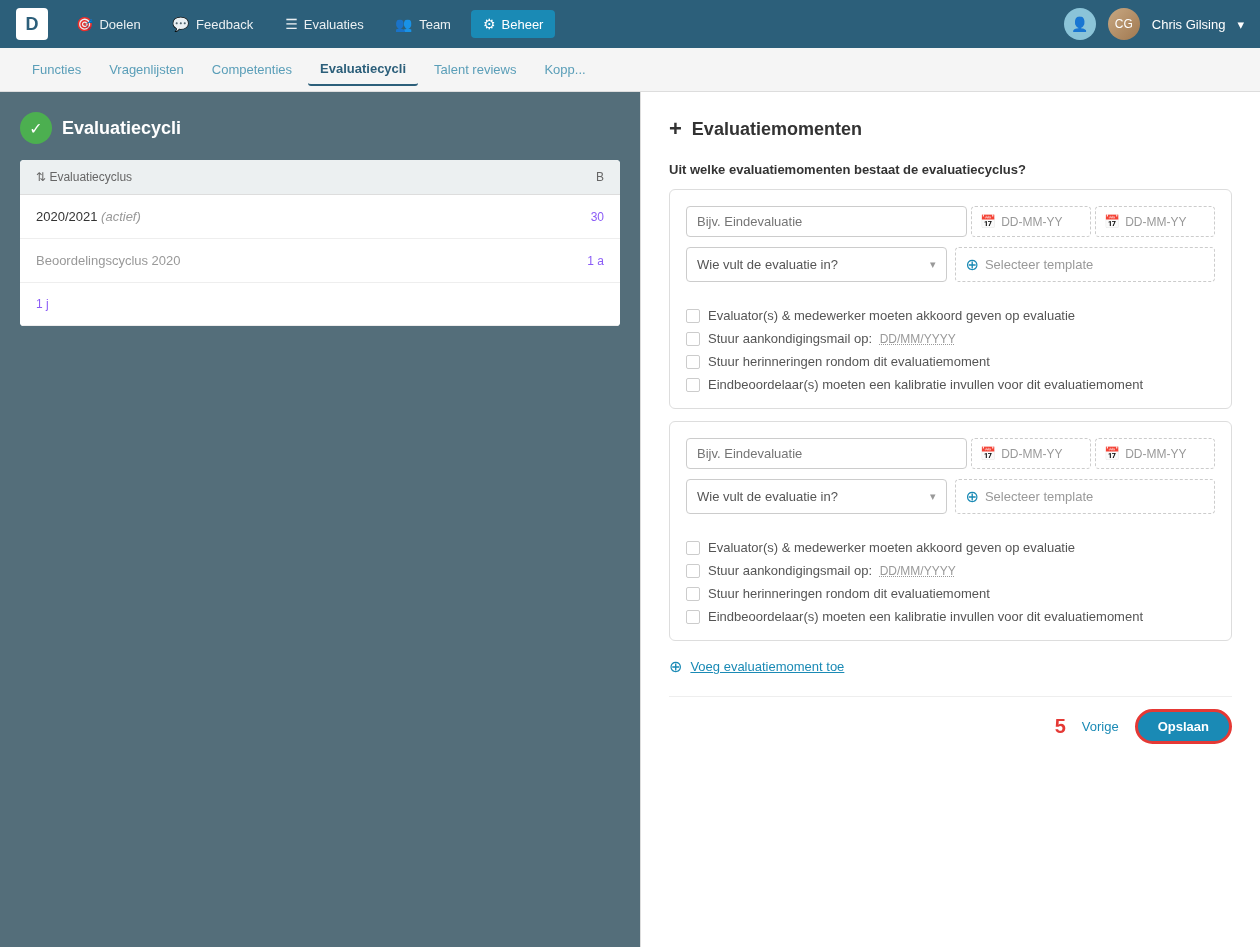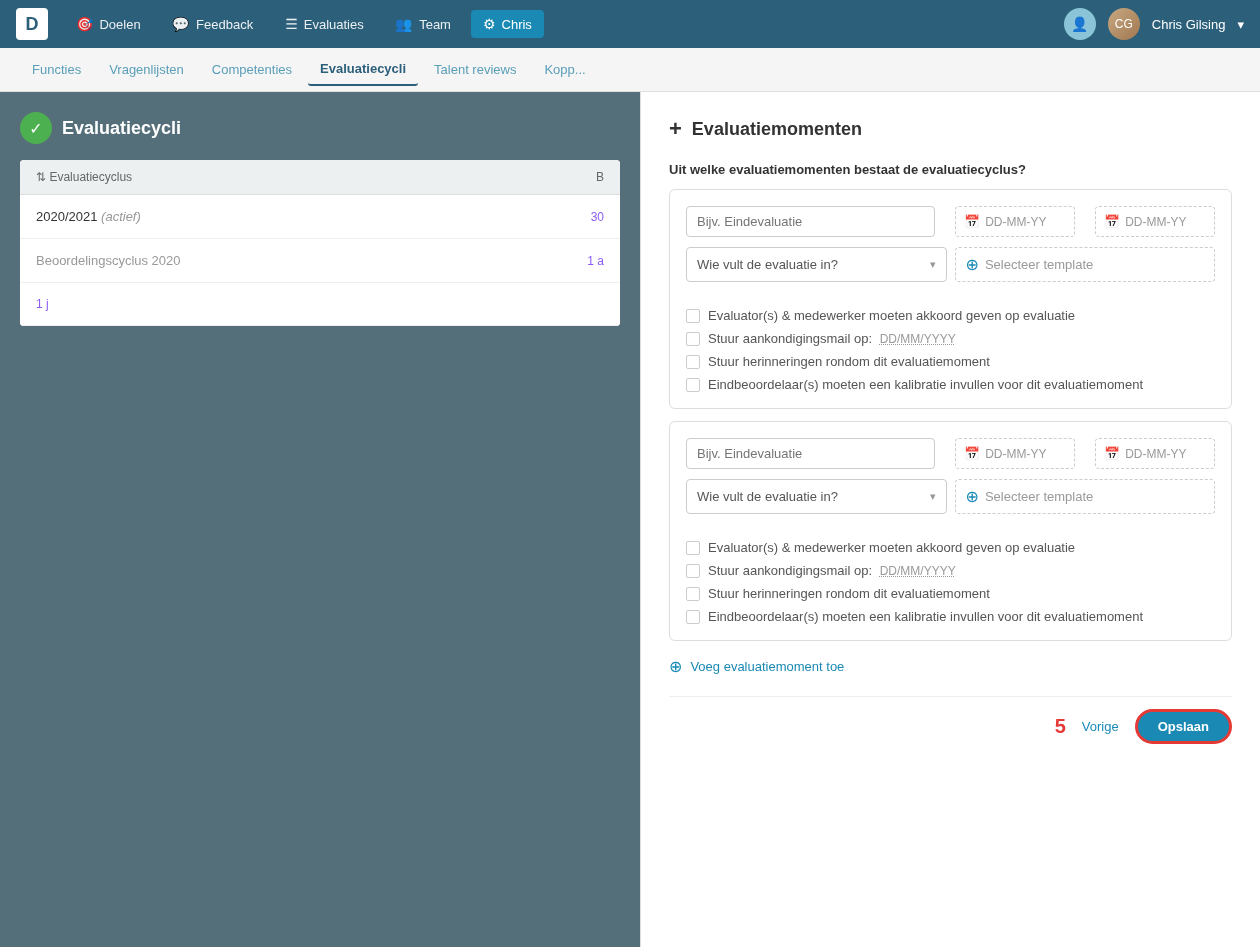--- a/index.html
+++ b/index.html
@@ -178,21 +178,21 @@
     
     .eval-card {
       border: 1px solid #ddd;
       border-radius: 6px;
       padding: 16px;
       margin-bottom: 12px;
       background: white;
     }
 
     .eval-row1 {
-      display: flex; gap: 20px; margin-bottom: 10px;
+      display: flex; gap: 4px; margin-bottom: 10px;
     }
     .eval-name-input {
       flex: 1;
       border: 1px solid #ccc;
       border-radius: 4px;
       padding: 7px 10px;
       font-size: 13px;
       color: #999;
     }
     .date-input-wrap {
@@ -245,21 +245,21 @@
       margin-left: 4px;
     }
 
     
     .add-moment-row {
       display: flex; align-items: center; gap: 8px;
       margin-top: 16px; margin-bottom: 20px;
       cursor: pointer;
     }
     .add-plus { font-size: 16px; color: #1a8ab5; }
-    .add-link { color: #1a8ab5; font-size: 13px; }
+    .add-link { color: #1a8ab5; font-size: 13px; text-decoration: underline; }
 
     
     .panel-footer {
       display: flex; align-items: center; justify-content: flex-end;
       gap: 16px;
       padding-top: 12px;
       border-top: 1px solid #eee;
       margin-top: 8px;
     }
     .step-indicator { font-size: 20px; font-weight: 700; color: #e53935; }
@@ -296,21 +296,21 @@
   <div class="nav-item">
     <span class="nav-icon">☰</span>
     <span>Evaluaties</span>
   </div>
   <div class="nav-item">
     <span class="nav-icon">👥</span>
     <span>Team</span>
   </div>
   <div class="nav-item active">
     <span class="nav-icon">⚙</span>
-    <span>Chris</span>
+    <span>Beheer</span>
   </div>
 
   <div class="nav-right">
     <div class="avatar-circle">👤</div>
     <div class="avatar-img">CG</div>
     <span class="user-name">Chris Gilsing</span>
     <span style="color:white;">▾</span>
   </div>
 </nav>
 

